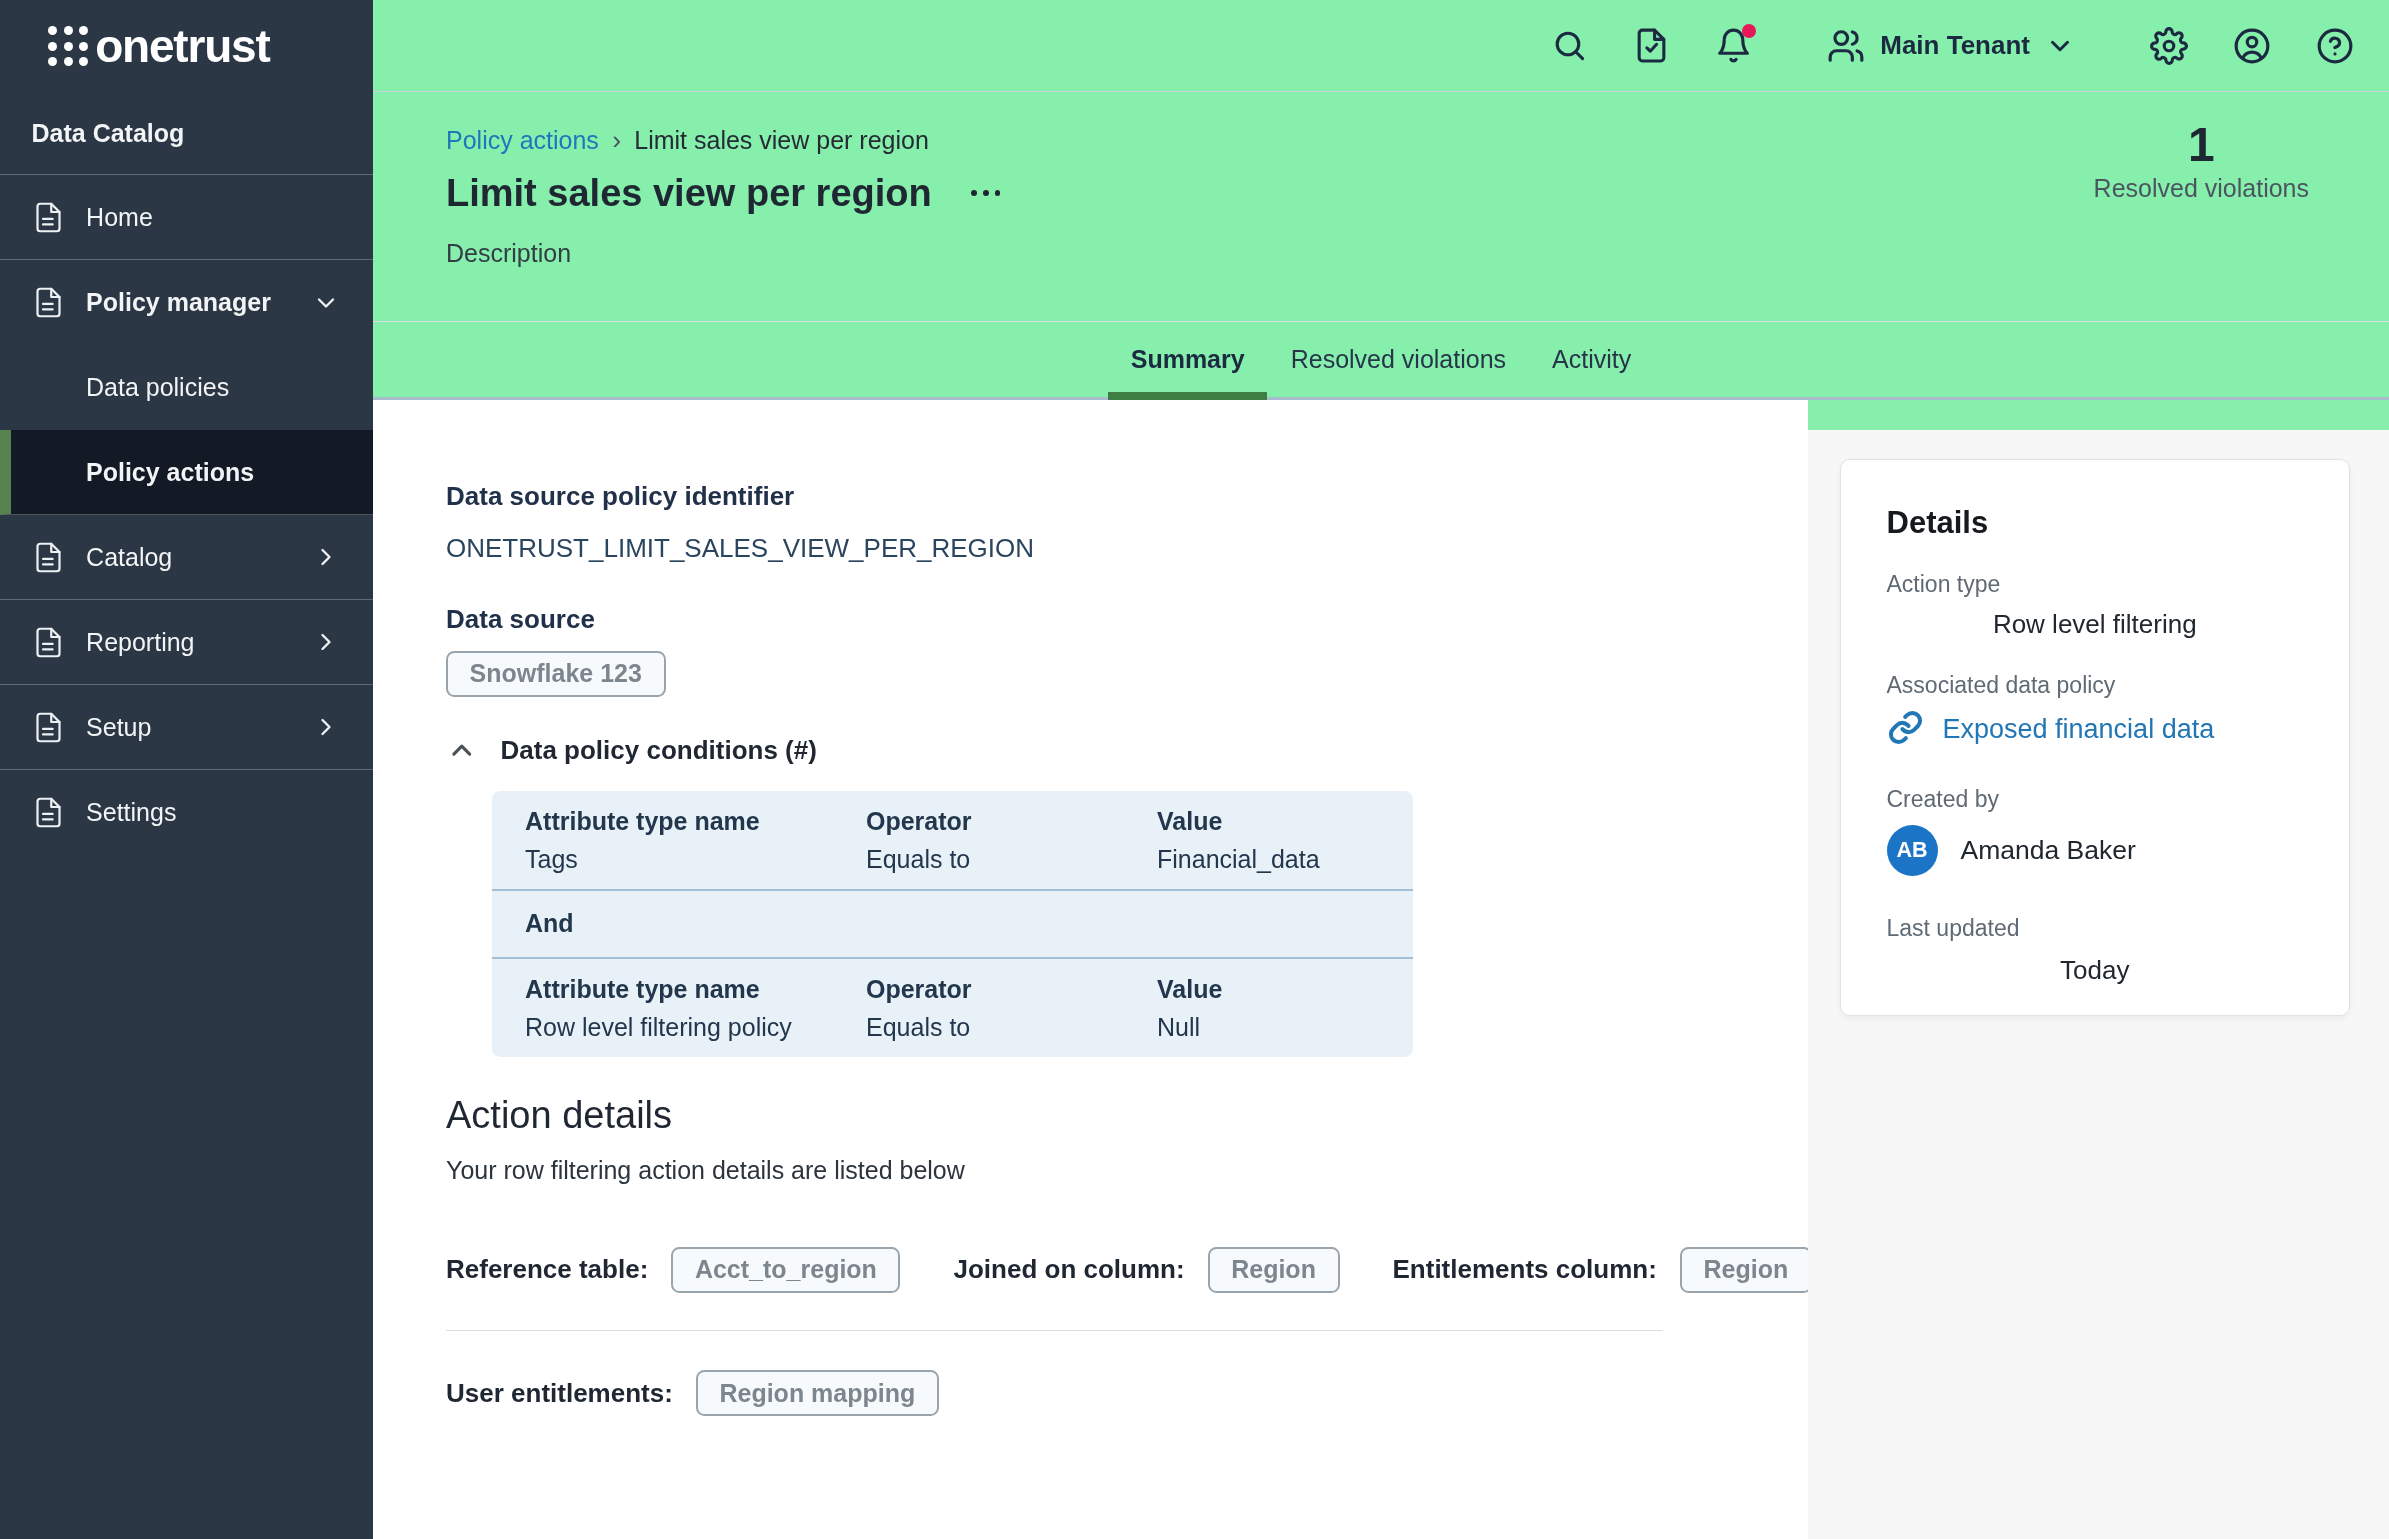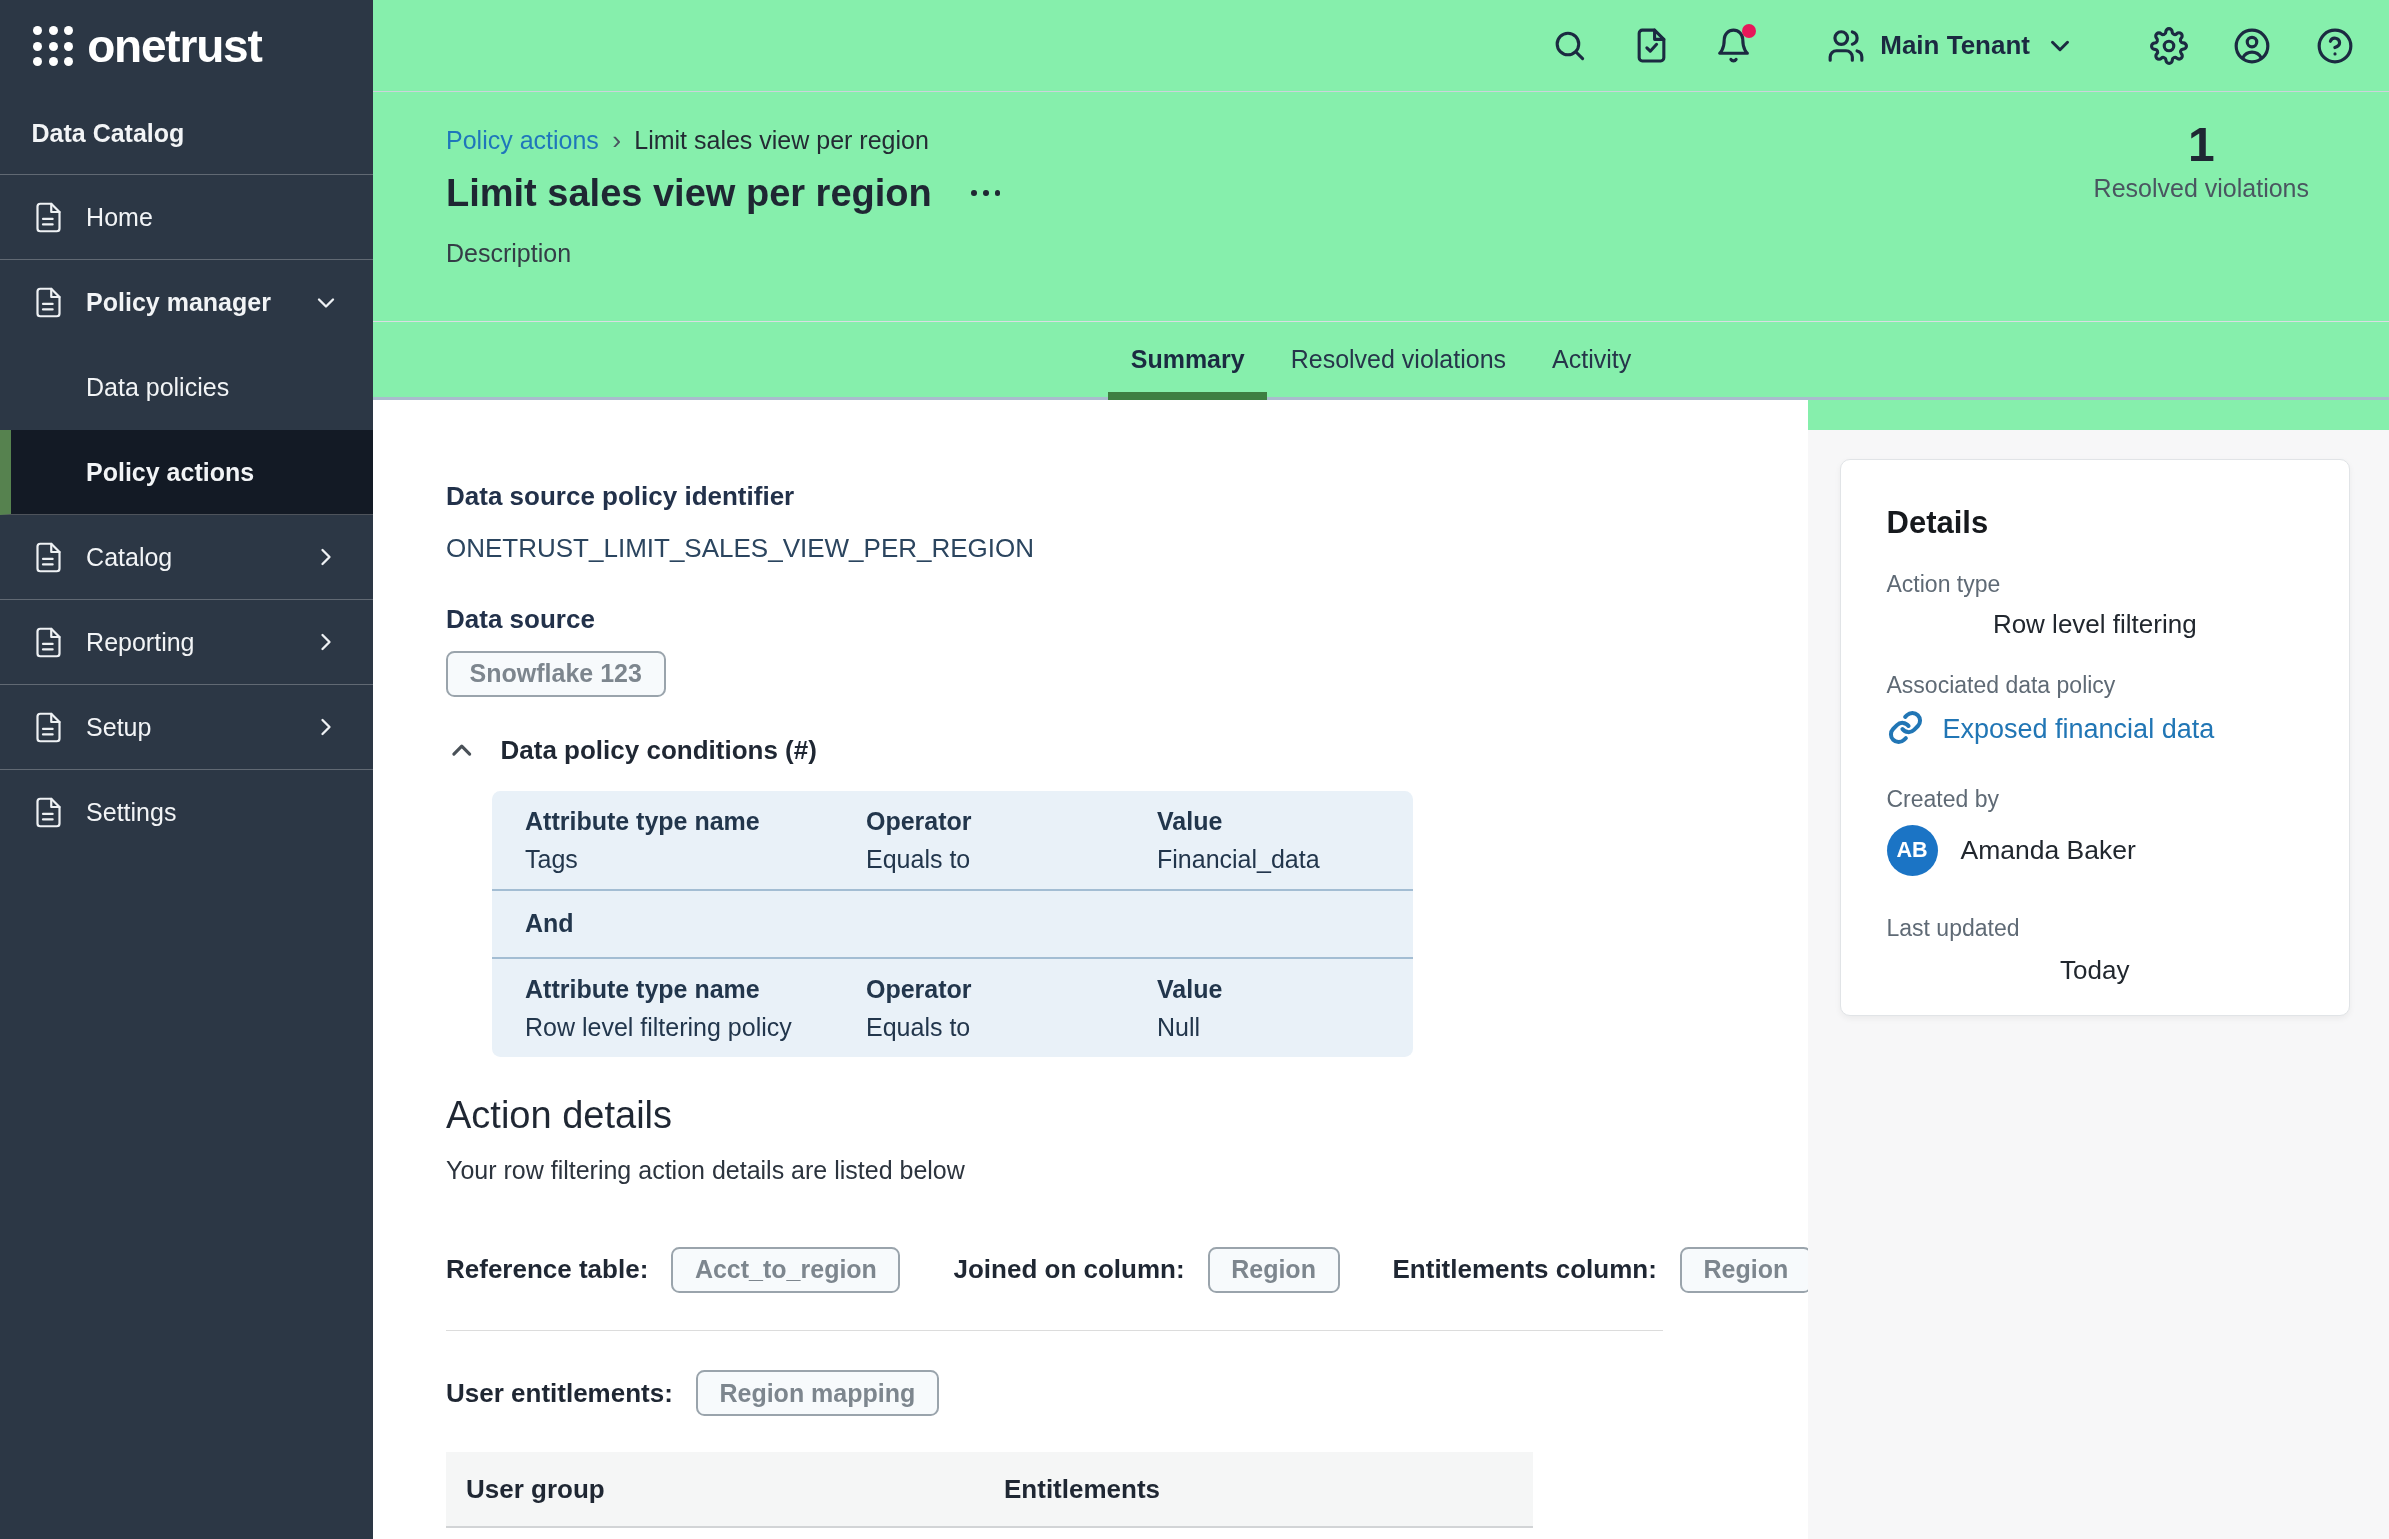--- a/index.html
+++ b/index.html
@@ -10,21 +10,21 @@
     background: #ffffff;
   }
   .app { display: flex; width: 2389px; height: 1540px; }
 
   
   .sidebar {
     width: 373px; flex: 0 0 373px;
     background: #2c3745; color: #f2f4f6;
     display: flex; flex-direction: column;
   }
-  .logo-band { height: 92px; display: flex; align-items: center; padding-left: 33px; gap: 14px; }
+  .logo-band { height: 92px; display: flex; align-items: center; padding-left: 48px; gap: 7px; }
   .waffle { display: grid; grid-template-columns: repeat(3, 9px); grid-template-rows: repeat(3, 9px); gap: 6.6px; }
   .waffle i { width: 9px; height: 9px; background: #fff; border-radius: 50%; }
   .wordmark { font-size: 46px; font-weight: 700; color: #fff; letter-spacing: -1.2px; }
 
   .side-title {
     height: 83px; display: flex; align-items: center; padding-left: 31.5px;
     font-size: 25px; font-weight: 700; border-bottom: 0.8px solid rgba(255,255,255,0.25);
   }
   .nav { display: flex; flex-direction: column; }
   .nav-item {
@@ -429,26 +429,20 @@
           </span>
         </div>
 
         <div class="rule"></div>
 
         <div class="entitle-row">
           <span class="inline-label">User entitlements:</span>
           <span class="chip">Region mapping</span>
         </div>
 
-        <div class="ent-table">
-          <div class="ent-table-head">
-            <span class="ent-col">User group</span>
-            <span class="ent-col">Entitlements</span>
-          </div>
-        </div>
 
       </div>
 
       <aside class="content-aside">
         <div class="details-card">
           <div class="card-title">Details</div>
 
           <div class="card-label m31">Action type</div>
           <div class="card-value m11">Row level filtering</div>
 

